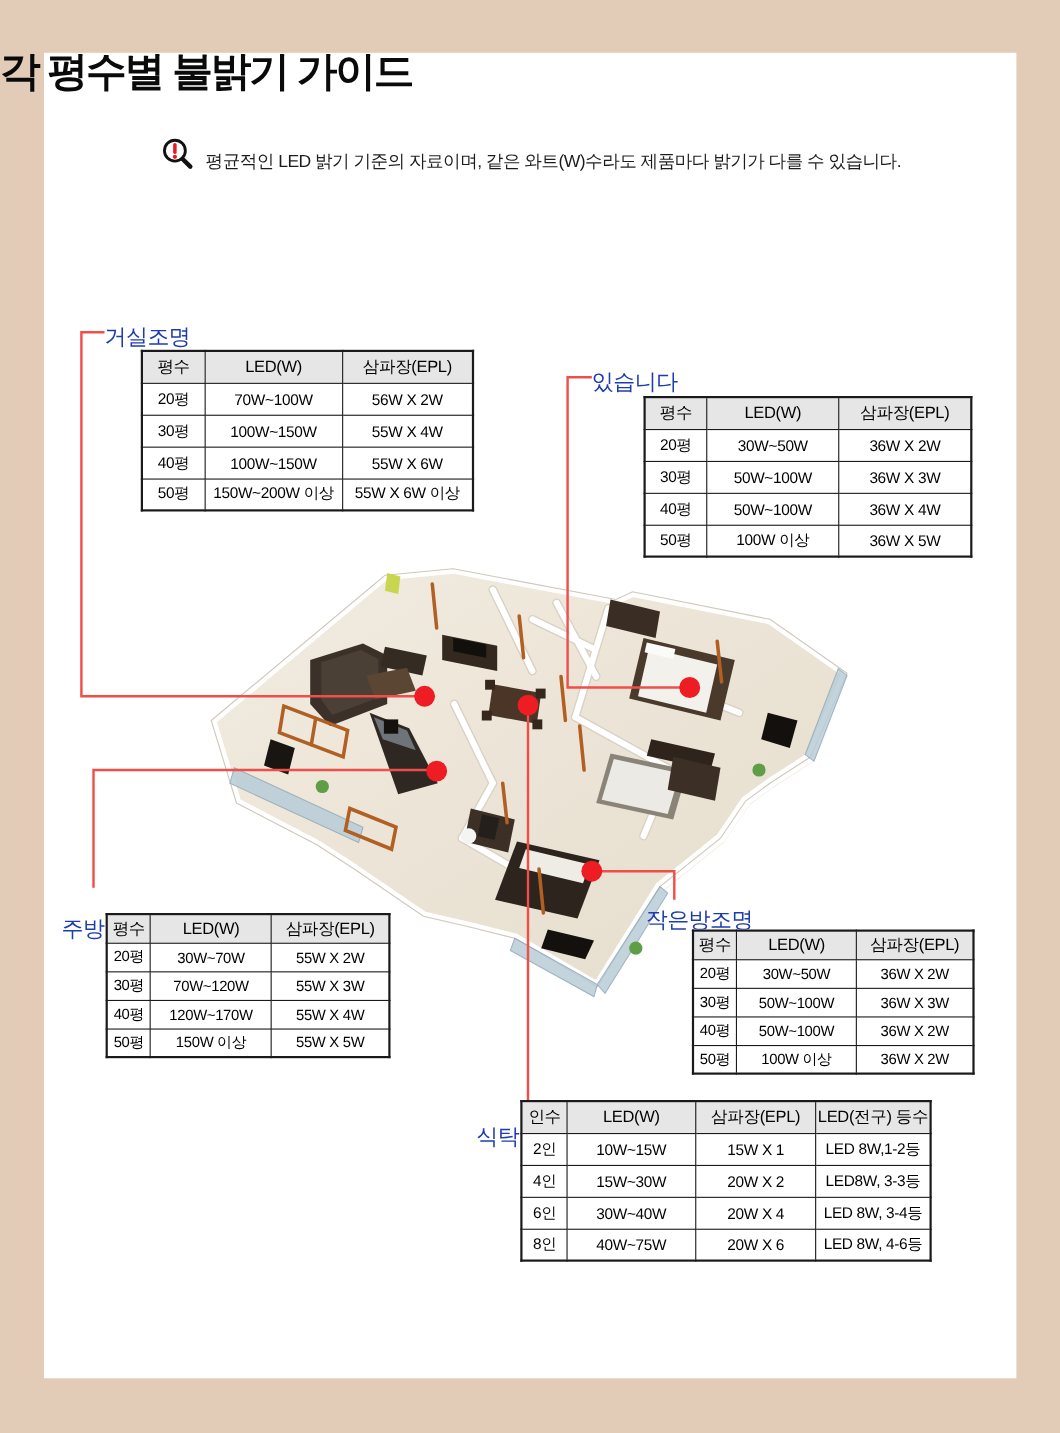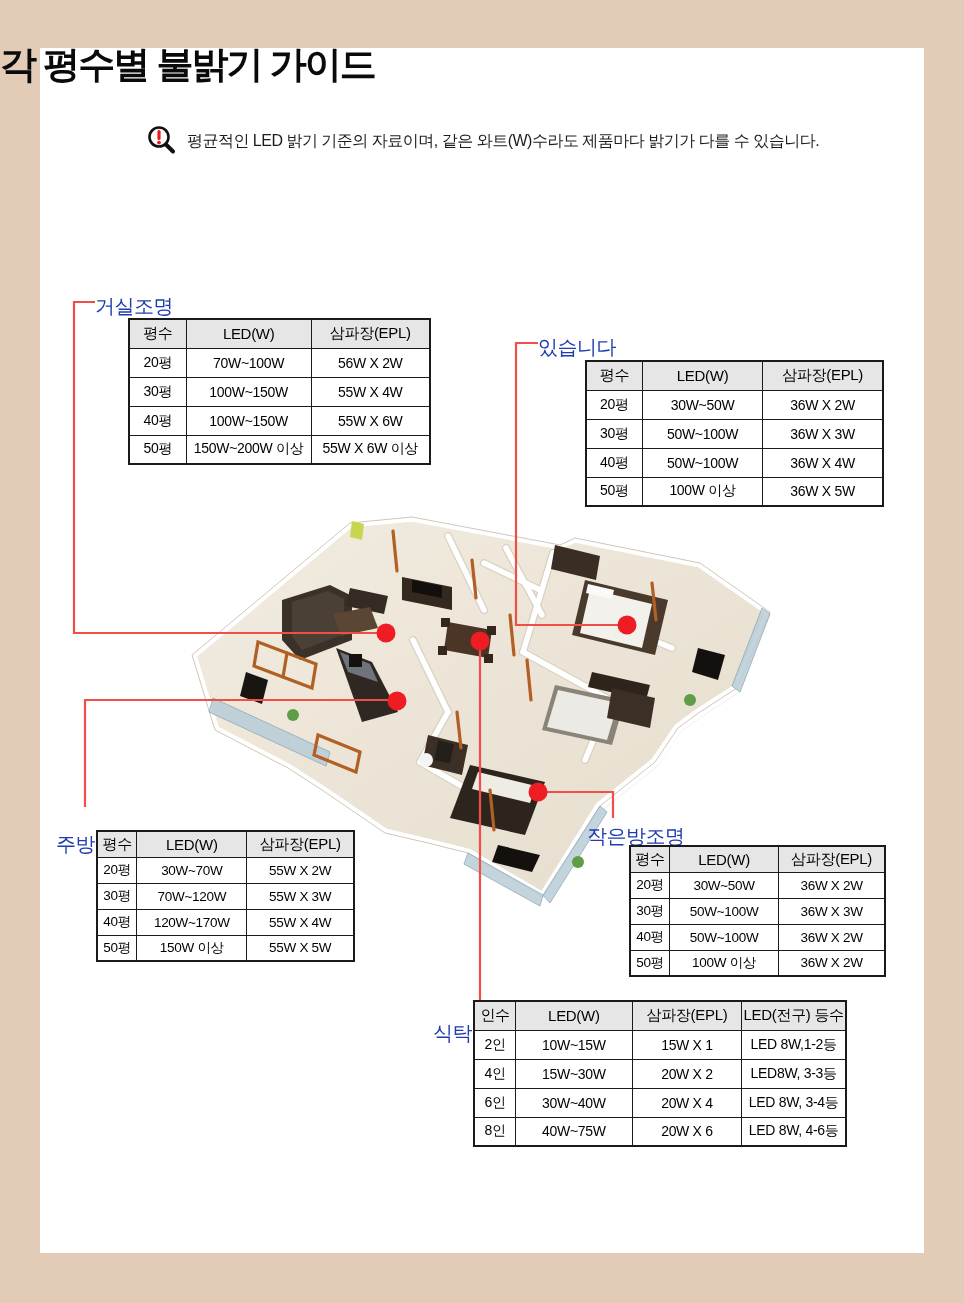--- a/index.html
+++ b/index.html
@@ -5,21 +5,21 @@
   :root{
     --frame:#e2ccb8; --panel:#ffffff; --blue:#1e3cae;
     --red-line:#f04f49; --red-dot:#ee1c23;
     --hdr-bg:#e6e6e6; --bd:#1a1a1a; --ink:#111111;
   }
   *{margin:0;padding:0;box-sizing:border-box;}
   html,body{width:964px;height:1303px;}
   body{background:var(--frame);font-family:"Liberation Sans","DejaVu Sans",sans-serif;position:relative;overflow:hidden;}
   .panel{position:absolute;left:40px;top:48px;width:884px;height:1205px;background:var(--panel);}
   .title{position:absolute;left:0;top:40px;width:100%;text-align:left;font-size:37px;font-weight:800;color:#0a0a0a;letter-spacing:-2px;}
-  .notice{position:absolute;left:0;top:124px;width:100%;display:flex;justify-content:center;align-items:center;gap:8px;}
+  .notice{position:absolute;left:0;top:124px;width:100%;display:flex;justify-content:center;align-items:flex-end;gap:8px;}
   .notice-text{font-size:16px;color:#1c1c1c;letter-spacing:-0.5px;}
   .callout-label{position:absolute;font-size:20px;font-weight:400;color:var(--blue);letter-spacing:-0.5px;white-space:nowrap;}
   .tblwrap{position:absolute;padding-left:40px;}
   table{border-collapse:collapse;width:100%;table-layout:fixed;background:#fff;}
   th,td{border:1px solid var(--bd);text-align:center;vertical-align:middle;color:#000;font-weight:400;}
   table{border:2px solid var(--bd);}
   th{background:var(--hdr-bg);font-size:15px;height:29px;letter-spacing:-0.3px;}
   td{font-size:14px;height:29px;letter-spacing:-0.3px;}
   .compact th{height:26px;}
   .compact td{height:26px;font-size:13.5px;}

